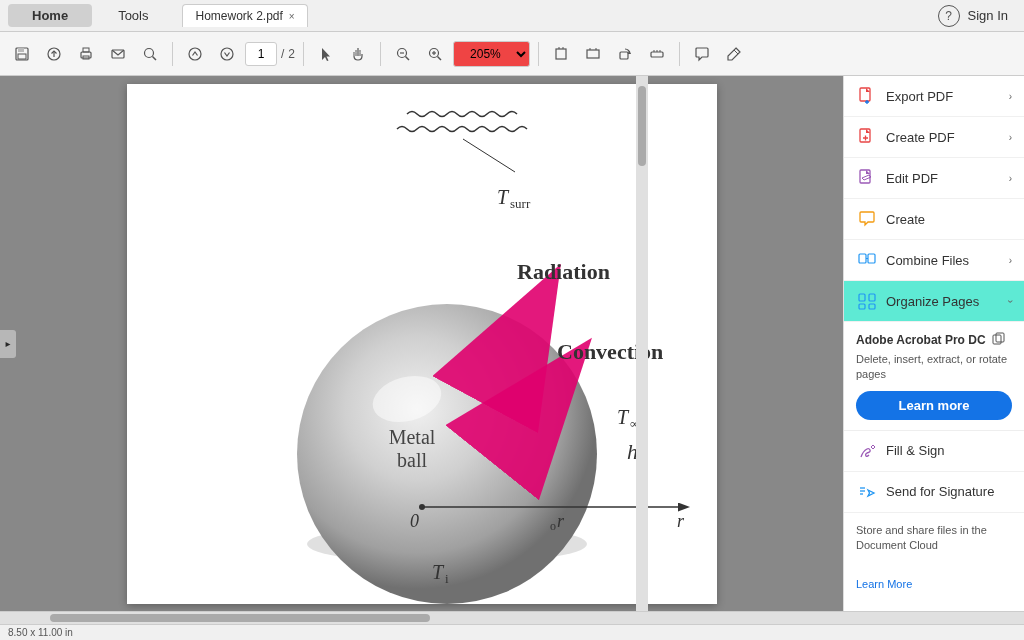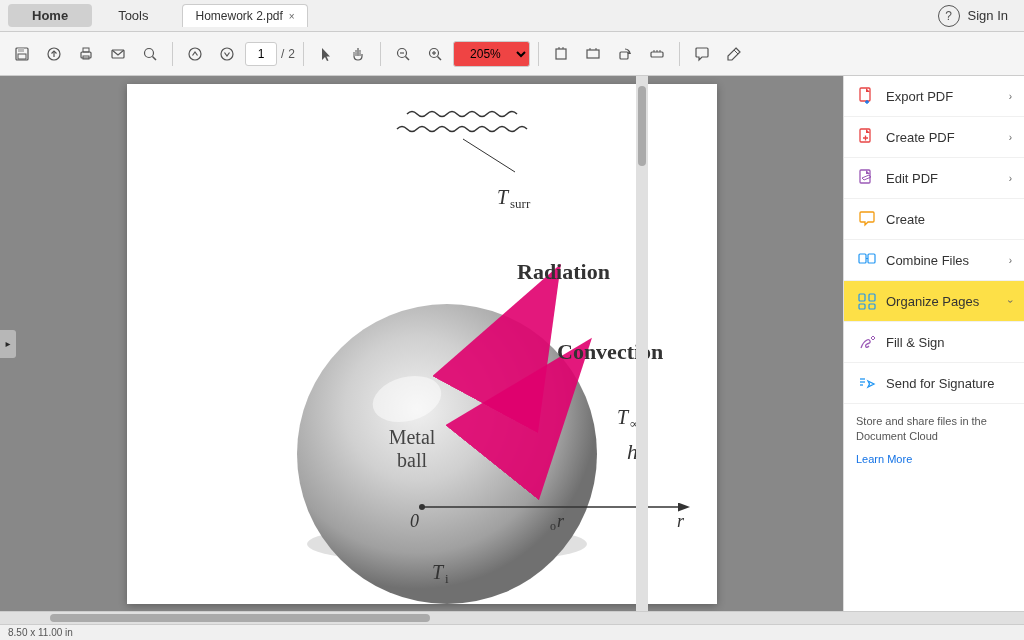--- a/index.html
+++ b/index.html
@@ -44,21 +44,21 @@
     .panel-item-label { flex: 1; }
     .panel-icon { width: 22px; height: 22px; display: flex; align-items: center; justify-content: center; flex-shrink: 0; }
     .panel-chevron { font-size: 10px; color: #666; }
     .adobe-promo { padding: 10px 12px; border-bottom: 1px solid #eee; }
     .adobe-promo-header { display: flex; align-items: center; gap: 6px; margin-bottom: 4px; }
     .adobe-promo-title { font-size: 12px; font-weight: 600; color: #333; }
     .adobe-promo-copy-icon { font-size: 12px; color: #555; cursor: pointer; }
     .adobe-promo-desc { font-size: 11px; color: #555; margin-bottom: 8px; line-height: 1.4; }
     .learn-more-btn { display: block; width: 100%; background: #1473e6; color: #fff; border: none; border-radius: 16px; padding: 7px 0; font-size: 13px; font-weight: 600; text-align: center; cursor: pointer; }
     .bottom-section { padding: 10px 12px; }
-    .bottom-text { font-size: 11px; color: #555; line-height: 1.4; margin-bottom: 4px; }
+    .bottom-text { font-size: 11px; color: #555; line-height: 1.4; margin-bottom: 20px; }
     .bottom-link { font-size: 11px; color: #1473e6; cursor: pointer; text-decoration: none; }
     .status-bar { background: #f0f0f0; border-top: 1px solid #ccc; padding: 2px 8px; font-size: 10px; color: #555; display: flex; align-items: flex-start; }
     .scrollbar-h { height: 12px; background: #e0e0e0; width: 100%; }
     .scrollbar-h-inner { height: 8px; width: 380px; background: #aaa; border-radius: 4px; margin: 2px 50px; }
   </style>
 </head>
 <body>
 
 <div class="menu-bar">
   <span class="menu-item active">Home</span>
@@ -342,33 +342,46 @@
         <svg width="20" height="20" viewBox="0 0 20 20">
             <rect x="2" y="4" width="7" height="9" rx="1" fill="none" stroke="#2196f3" stroke-width="1.2"></rect>
             <rect x="11" y="4" width="7" height="9" rx="1" fill="none" stroke="#2196f3" stroke-width="1.2"></rect>
             <line x1="9" y1="8.5" x2="11" y2="8.5" stroke="#2196f3" stroke-width="1.2"></line>
           </svg>
       </div>
       <span class="panel-item-label">Combine Files</span>
       <span class="panel-chevron">›</span>
     </div>
 
-    <div class="panel-item" style="background:#fde047;">
+    <div class="panel-item" style="background:#5eead4;">
       <div class="panel-icon">
         <svg width="20" height="20" viewBox="0 0 20 20">
             <rect x="2" y="3" width="6" height="7" rx="1" fill="none" stroke="#2196f3" stroke-width="1.2"></rect>
             <rect x="12" y="3" width="6" height="7" rx="1" fill="none" stroke="#2196f3" stroke-width="1.2"></rect>
             <rect x="2" y="13" width="6" height="5" rx="1" fill="none" stroke="#2196f3" stroke-width="1.2"></rect>
             <rect x="12" y="13" width="6" height="5" rx="1" fill="none" stroke="#2196f3" stroke-width="1.2"></rect>
           </svg>
       </div>
       <span class="panel-item-label">Organize Pages</span>
       <span class="panel-chevron" style="transform:rotate(90deg); display:inline-block;">›</span>
     </div>
 
+    <div class="adobe-promo">
+      <div class="adobe-promo-header">
+        <span class="adobe-promo-title">Adobe Acrobat Pro DC</span>
+        <span class="adobe-promo-copy-icon" title="Copy">
+          <svg width="13" height="13" viewBox="0 0 13 13">
+              <rect x="1" y="3" width="8" height="9" rx="1" fill="none" stroke="#555" stroke-width="1"></rect>
+              <rect x="4" y="1" width="8" height="9" rx="1" fill="none" stroke="#555" stroke-width="1"></rect>
+            </svg>
+        </span>
+      </div>
+      <p class="adobe-promo-desc">Delete, insert, extract, or rotate pages</p>
+      <button class="learn-more-btn">Learn more</button>
+    </div>
 
     <div class="panel-item">
       <div class="panel-icon">
         <svg width="20" height="20" viewBox="0 0 20 20">
             <path d="M4 16 Q6 10 10 8 Q12 7 13 9 Q14 11 10 12 Q8 13 9 15 Q10 16 12 14" stroke="#9b59b6" stroke-width="1.3" fill="none"></path>
             <path d="M14 6 L16 4 L18 6 L16 8 Z" fill="none" stroke="#9b59b6" stroke-width="1"></path>
           </svg>
       </div>
       <span class="panel-item-label">Fill &amp; Sign</span>
     </div>

